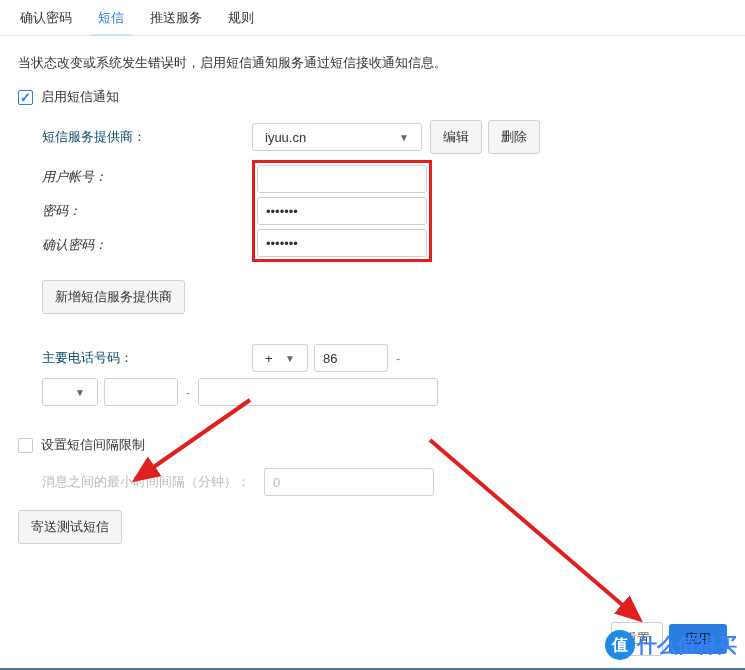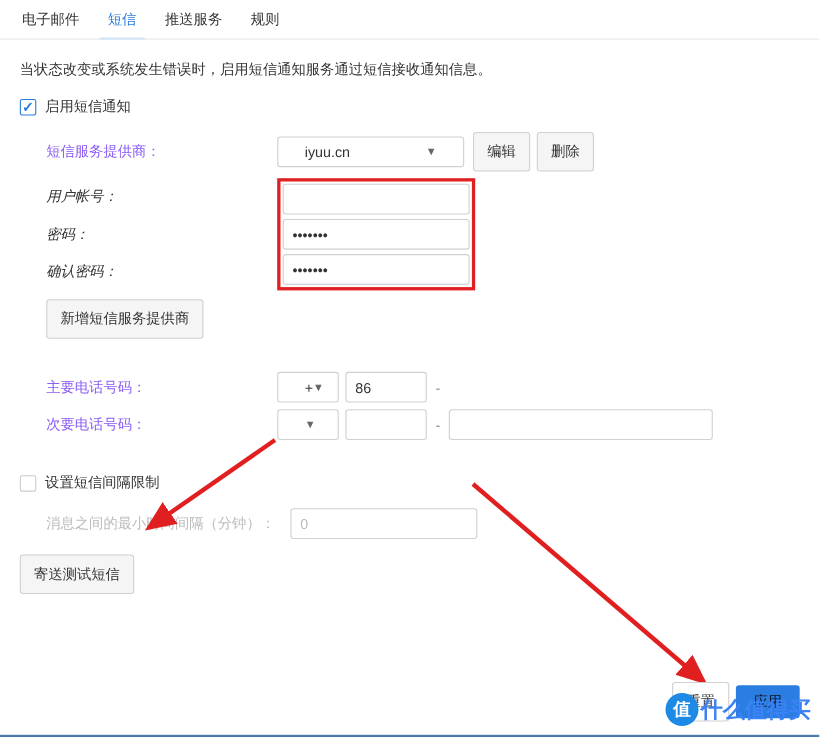--- a/index.html
+++ b/index.html
@@ -71,53 +71,53 @@
     color: transparent;
   }
   .form-row {
     display: flex;
     align-items: center;
     margin-bottom: 6px;
     padding-left: 24px;
   }
   .form-label {
     width: 210px;
-    color: #8b5cf6;
+    color: #0c4a6e;
   }
   .select {
     height: 28px;
     border: 1px solid #d0d0d0;
     border-radius: 3px;
     background: #fff;
     display: flex;
     align-items: center;
     justify-content: space-between;
-    padding: 0 24px;
+    padding: 0 12px;
     color: #333;
   }
   .select .caret {
     font-size: 10px;
     color: #666;
   }
   .input {
     height: 28px;
     border: 1px solid #d0d0d0;
     border-radius: 3px;
     background: #fff;
     padding: 0 8px;
     display: flex;
     align-items: center;
     color: #333;
   }
   .btn {
-    height: 36px;
+    height: 24px;
     border: 1px solid #d0d0d0;
     border-radius: 3px;
     background: #f5f5f5;
-    padding: 0 12px;
+    padding: 16px 12px;
     display: inline-flex;
     align-items: center;
     justify-content: center;
     cursor: pointer;
     color: #333;
   }
   .highlight-box {
     border: 3px solid #e02020;
     padding: 2px;
     width: 180px;
@@ -180,21 +180,21 @@
     bottom:0;left:0;right:0;
     height:2px;
     background:#4a7aa8;
   }
   svg.arrow { position:absolute; pointer-events:none; }
 </style>
 </head>
 <body>
 
 <div class="tabs">
-  <div class="tab">电子邮件</div>
+  <div class="tab">确认密码</div>
   <div class="tab active">短信</div>
   <div class="tab">推送服务</div>
   <div class="tab">规则</div>
 </div>
 
 <div class="content">
   <div class="desc">当状态改变或系统发生错误时，启用短信通知服务通过短信接收通知信息。</div>
 
   <div class="checkbox-row">
     <div class="chk">✓</div>
@@ -227,21 +227,21 @@
         </div>
       <div class="input">
           <span>•••••••</span>
         </div>
       <div class="input">
           <span>•••••••</span>
         </div>
     </div>
   </div>
 
-  <div class="form-row" style="margin-top:8px;">
+  <div class="form-row" style="margin-top:18px;">
     <div style="width:0"></div>
     <div class="btn" style="margin-left:0">新增短信服务提供商</div>
   </div>
 
   <div class="section-gap"></div>
 
   <div class="form-row">
     <div class="form-label">主要电话号码：</div>
     <div class="phone-group">
       <div class="select" style="width:56px">
@@ -249,21 +249,20 @@
         <span class="caret">▼</span>
       </div>
       <div class="input" style="width:74px">
           <span>86</span>
         </div>
       <span class="dash">-</span>
     </div>
   </div>
 
   <div class="form-row">
-    <div class="form-label">次要电话号码：</div>
     <div class="phone-group">
       <div class="select" style="width:56px">
         <span></span>
         <span class="caret">▼</span>
       </div>
       <div class="input" style="width:74px">
           <span></span>
         </div>
       <span class="dash">-</span>
       <div class="input" style="width:240px">

